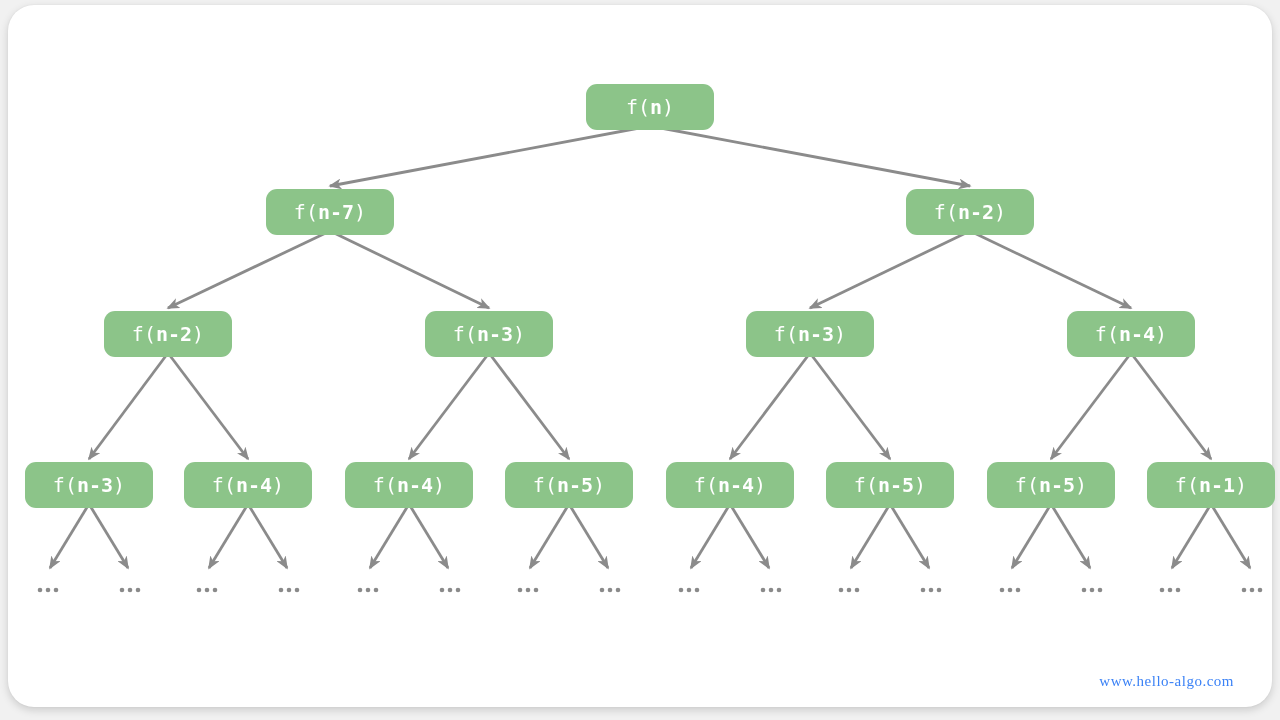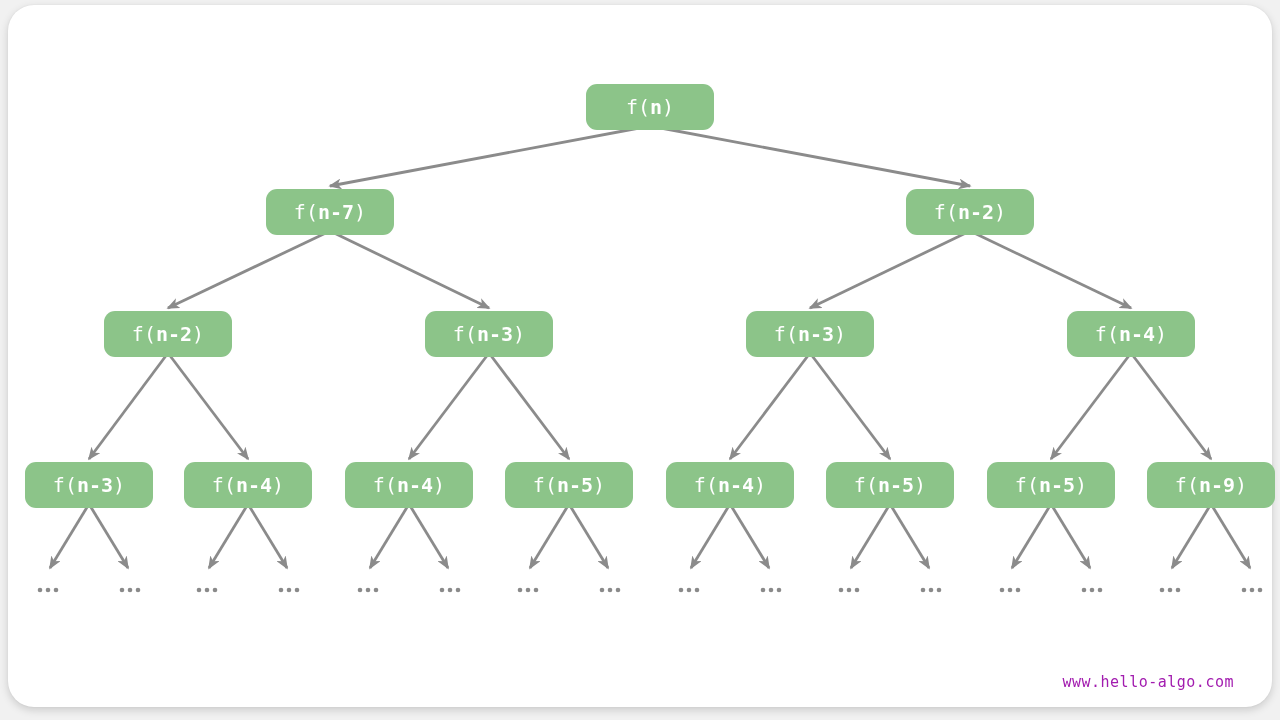--- a/index.html
+++ b/index.html
@@ -231,18 +231,18 @@
         <span class="arg">n-5</span>
         <span>)</span>
       </div>
       <div class="node" style="left: 979px; top: 457px; width: 128px; height: 46px; background: rgb(140, 196, 137); color: rgb(255, 255, 255); border-radius: 11px;">
         <span>f(</span>
         <span class="arg">n-5</span>
         <span>)</span>
       </div>
       <div class="node" style="left: 1139px; top: 457px; width: 128px; height: 46px; background: rgb(140, 196, 137); color: rgb(255, 255, 255); border-radius: 11px;">
         <span>f(</span>
-        <span class="arg">n-9</span>
+        <span class="arg">n-1</span>
         <span>)</span>
       </div>
     </div>
-  <div class="watermark" style="color: #a21caf;">www.hello-algo.com</div>
+  <div class="watermark" style="color: #3b82f6; font-family: Liberation Serif, serif;">www.hello-algo.com</div>
 </div>
 
 </body></html>

